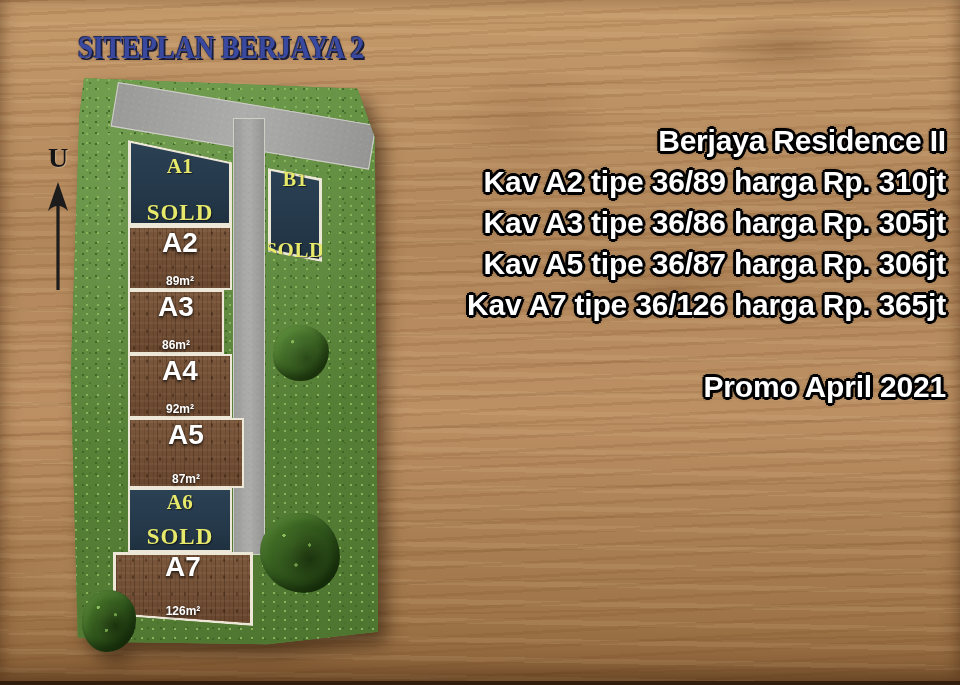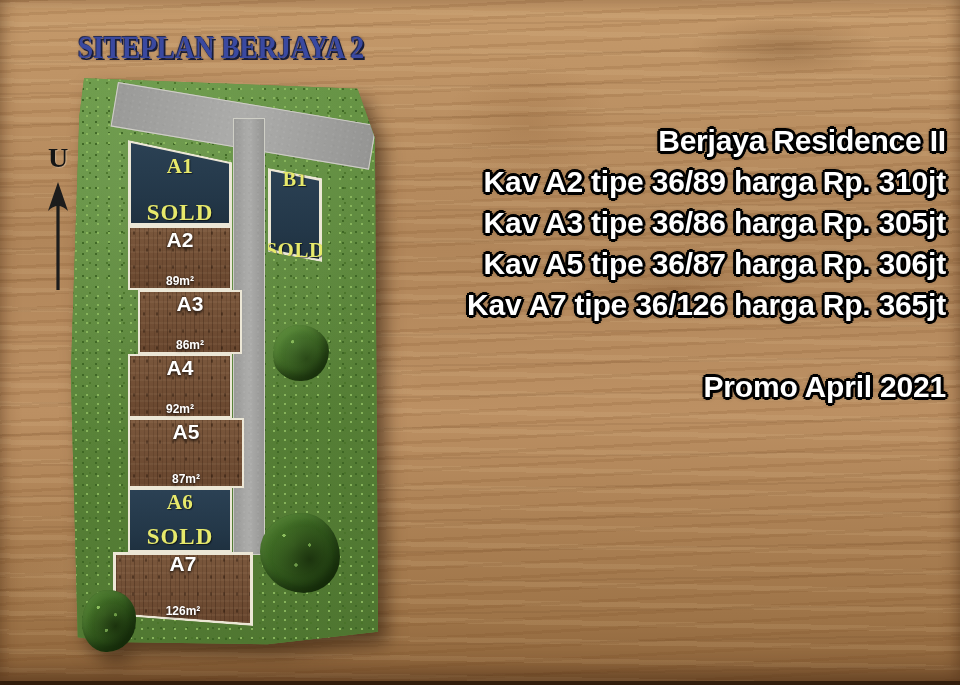--- a/index.html
+++ b/index.html
@@ -91,31 +91,31 @@
   }
   .navy-bg { background: linear-gradient(180deg, #2b4154, #233748 70%, #1f3140); }
   .rim-bg  { background:#ece7d6; }
 
   .plot.rect { border:2px solid #ece7d6; }
 
   .plot-a1 { left:66px; top:64px;  width:104px; height:86px; clip-path:polygon(0 0, 100% 26%, 100% 100%, 0 100%); }
   .plot-a1 .fill { clip-path:polygon(0 0, 100% 26%, 100% 100%, 0 100%); }
   .plot-a1 { padding-top:14px; }
   .plot-a2 { left:66px; top:150px; width:104px; height:64px; }
-  .plot-a3 { left:66px; top:214px; width:104px; height:64px;margin-left:10px; }
+  .plot-a3 { left:66px; top:214px; width:96px; height:64px; }
   .plot-a4 { left:66px; top:278px; width:104px; height:64px; }
   .plot-a5 { left:66px; top:342px; width:116px; height:70px; }
   .plot-a6 { left:66px; top:412px; width:104px; height:64px; }
   .plot-a7 { left:51px; top:476px; width:140px; height:74px; clip-path:polygon(0 0, 100% 0, 100% 100%, 11% 87%, 0 70%); padding-bottom:8px; }
   .plot-a7 .fill { clip-path:polygon(0 0, 100% 0, 100% 100%, 11% 87%, 0 70%); }
   .plot-b1 { left:206px; top:92px; width:54px; height:94px; clip-path:polygon(0 0, 100% 11%, 100% 100%, 0 89%); }
   .plot-b1 .fill { clip-path:polygon(0 0, 100% 11%, 100% 100%, 0 89%); }
 
   .plot-id {
-    font-weight:700; font-size:21px; color:#ffffff; line-height:1.1;
+    font-weight:700; font-size:28px; color:#ffffff; line-height:1.1;
     text-shadow:0 2px 3px rgba(0,0,0,.65), 0 0 2px rgba(0,0,0,.45);
   }
   .plot-area {
     font-weight:700; font-size:12px; color:#ffffff; line-height:1.2; margin-top:3px;
     text-shadow:0 2px 3px rgba(0,0,0,.6), 0 0 2px rgba(0,0,0,.4);
   }
   .sold-id, .sold-status {
     font-family:"Liberation Serif", serif; font-weight:700; color:#e7e96b;
     text-shadow:1px 1px 1px rgba(0,0,0,.55); line-height:1.15;
   }

